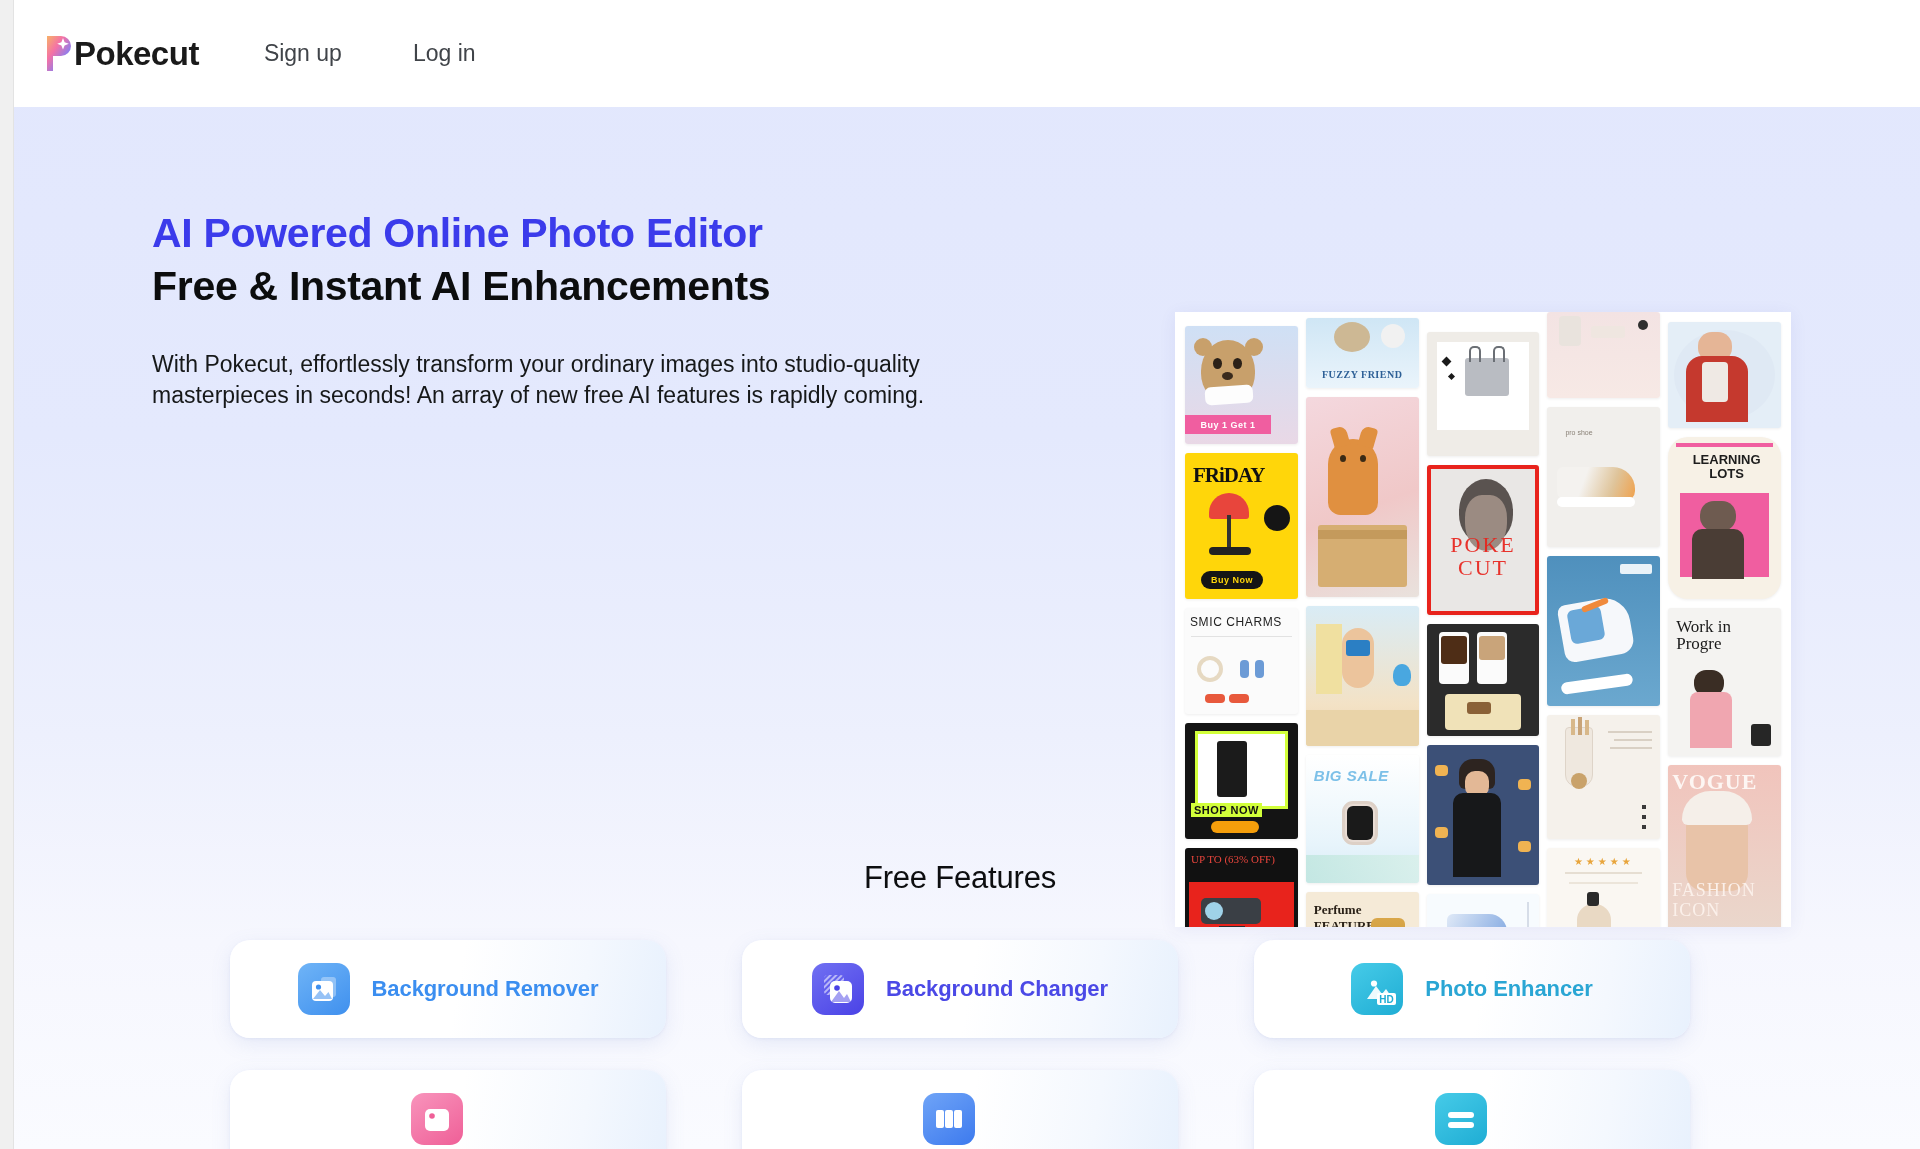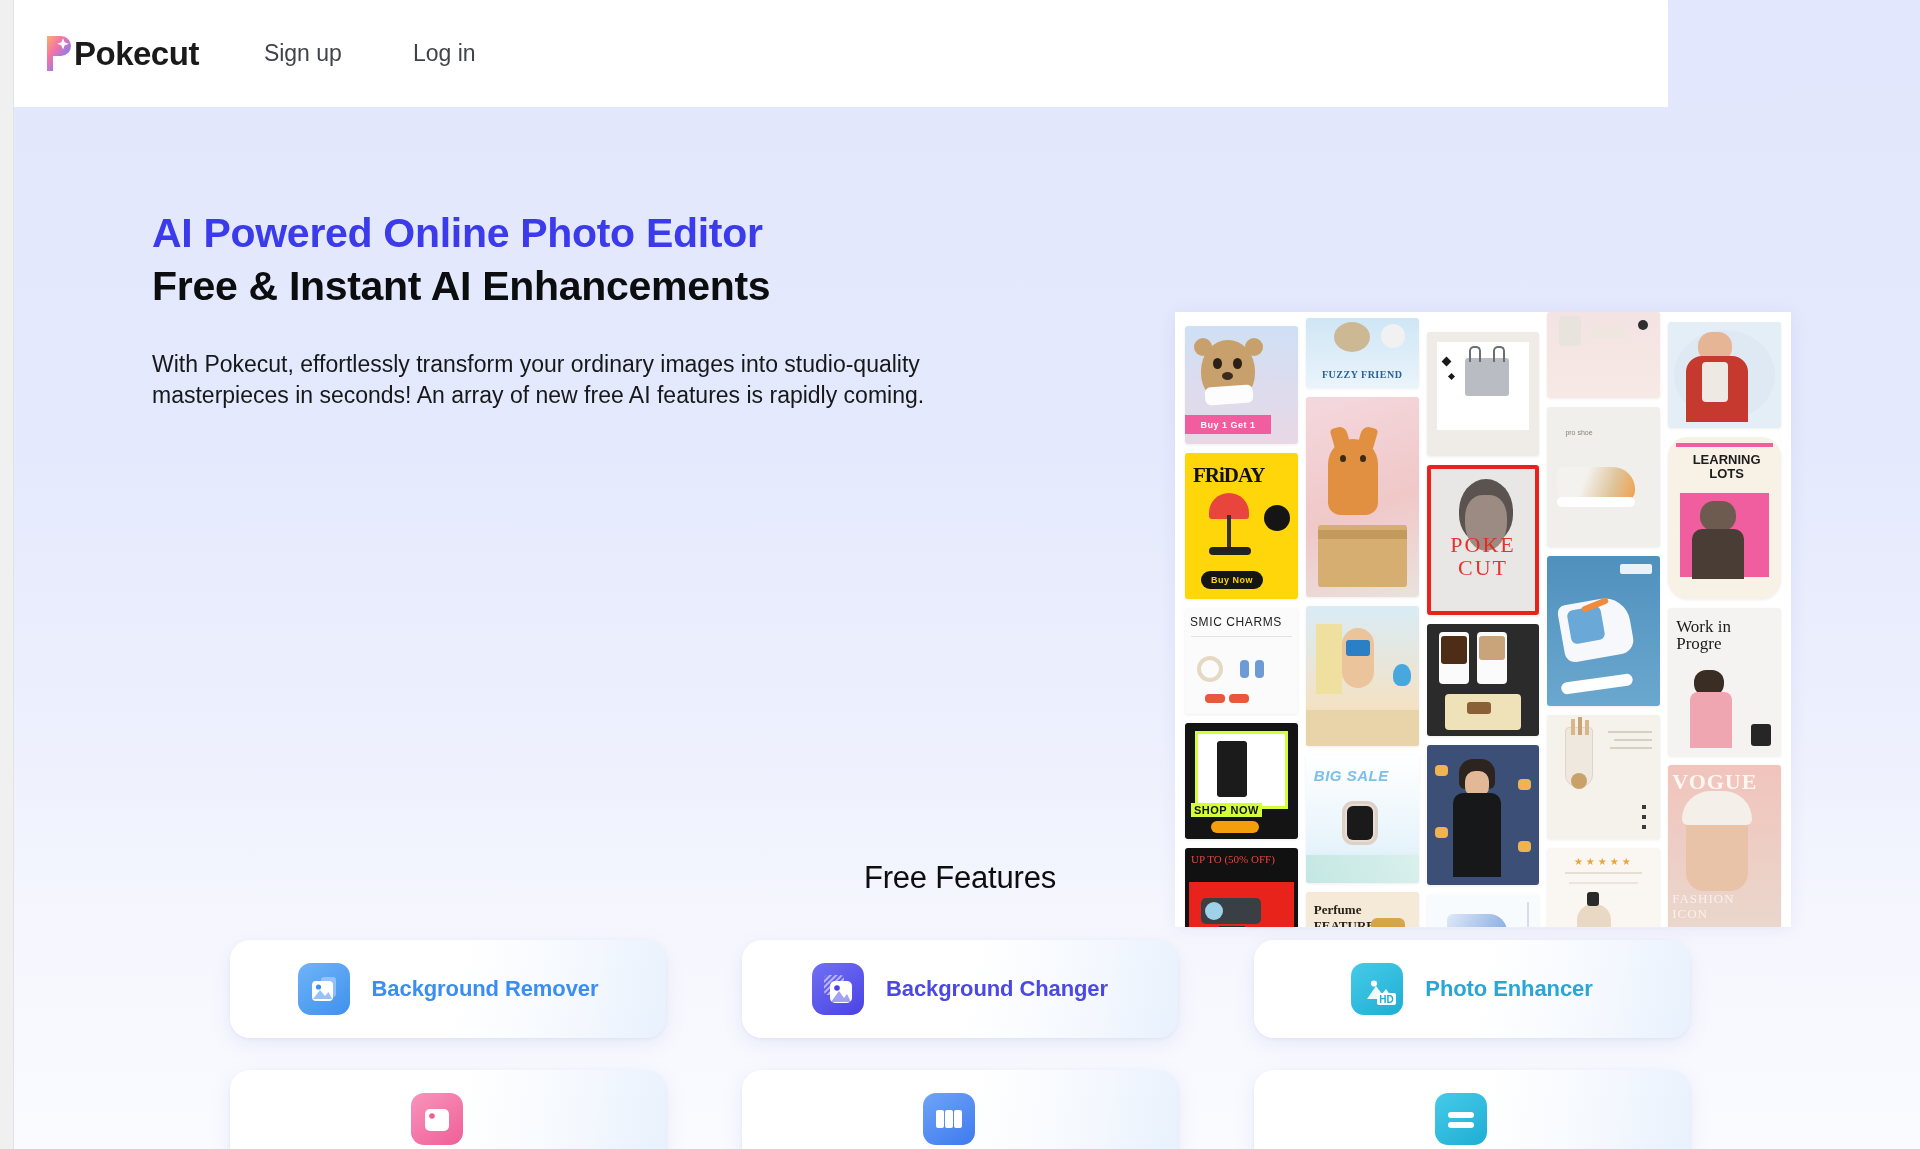--- a/index.html
+++ b/index.html
@@ -18,21 +18,21 @@
   }
   .scroll-edge {
     position: absolute; left: 0; top: 0; width: 14px; height: 1149px;
     background: #f0f0f0; border-right: 1px solid #e3e3e3;
     z-index: 30;
   }
 
   
   .header {
     position: absolute; left: 0; top: 0;
-    width: 1668px; height: 107px;
+    width: 1920px; height: 107px;
     background: #ffffff;
     display: flex; align-items: center;
     z-index: 20;
   }
   .logo {
     display: flex; align-items: center;
     margin-left: 44px;
     cursor: pointer;
   }
   .logo-mark {
@@ -268,21 +268,21 @@
           </div>
 
           <div class="tile" style="height:116px;background:#141414;">
             <div style="position:absolute;left:10px;top:8px;right:10px;bottom:30px;background:#fff;border:3px solid #d2ff3a;"></div>
             <div style="position:absolute;left:32px;top:18px;width:30px;height:56px;background:#1b1b1b;border-radius:3px;"></div>
             <div class="tile-label" style="left:6px;bottom:22px;font-size:11px;color:#111;background:#d2ff3a;padding:1px 3px;">SHOP NOW</div>
             <div style="position:absolute;left:26px;bottom:6px;width:48px;height:12px;border-radius:6px;background:#f59e0b;"></div>
           </div>
 
           <div class="tile" style="height:112px;background:#111;">
-            <div style="position:absolute;left:6px;top:5px;font-size:11px;color:#e8453c;font-family:'Liberation Serif',serif;">UP TO (50% OFF)</div>
+            <div style="position:absolute;left:6px;top:5px;font-size:11px;color:#e8453c;font-family:'Liberation Serif',serif;">UP TO (63% OFF)</div>
             <div style="position:absolute;left:4px;top:34px;right:4px;bottom:4px;background:#e8231c;"></div>
             <div style="position:absolute;left:16px;top:50px;width:60px;height:26px;background:#3a3f45;border-radius:5px;"></div>
             <div style="position:absolute;left:20px;top:54px;width:18px;height:18px;border-radius:50%;background:#9fd2e8;"></div>
             <div style="position:absolute;left:34px;top:78px;width:26px;height:14px;background:#2a2e33;"></div>
           </div>
         </div>
 
         <div class="col col-shift-2">
           <div class="tile" style="height:70px;background:linear-gradient(180deg,#cfe6f5 0%,#eaf4fb 100%);">
             <div style="position:absolute;left:28px;top:4px;width:36px;height:30px;border-radius:50%;background:#cdb894;"></div>
@@ -429,21 +429,21 @@
             <div style="position:absolute;left:8px;top:10px;right:4px;font-size:17px;color:#1a1a1a;font-family:'Liberation Serif',serif;line-height:1.0;">Work in Progre</div>
             <div style="position:absolute;left:26px;top:62px;width:30px;height:26px;border-radius:12px;background:#3a2d24;"></div>
             <div style="position:absolute;left:22px;top:84px;width:42px;height:56px;border-radius:8px 8px 0 0;background:#f0a6b0;"></div>
             <div style="position:absolute;right:10px;bottom:10px;width:20px;height:22px;background:#262626;border-radius:3px;"></div>
           </div>
 
           <div class="tile" style="height:166px;background:linear-gradient(180deg,#f1c4bc 0%,#ead7cc 100%);">
             <div style="position:absolute;left:4px;top:4px;font-size:22px;color:#fdf6f3;font-family:'Liberation Serif',serif;letter-spacing:1px;font-weight:bold;">VOGUE</div>
             <div style="position:absolute;left:18px;top:34px;width:62px;height:92px;border-radius:28px 28px 18px 18px;background:#e8c3a8;"></div>
             <div style="position:absolute;left:14px;top:26px;width:70px;height:34px;border-radius:30px 30px 6px 6px;background:#f5efe9;"></div>
-            <div style="position:absolute;left:4px;bottom:10px;font-size:13px;color:#fbf0ea;font-family:'Liberation Serif',serif;line-height:1.1;letter-spacing:1px;">FASHION<br>ICON</div>
+            <div style="position:absolute;left:4px;bottom:10px;font-size:18px;color:#fbf0ea;font-family:'Liberation Serif',serif;line-height:1.1;letter-spacing:1px;">FASHION<br>ICON</div>
           </div>
 
         </div>
 
       </div>
     </div>
   </section>
 
   <section class="features">
     <h3 class="features-title">Free Features</h3>

